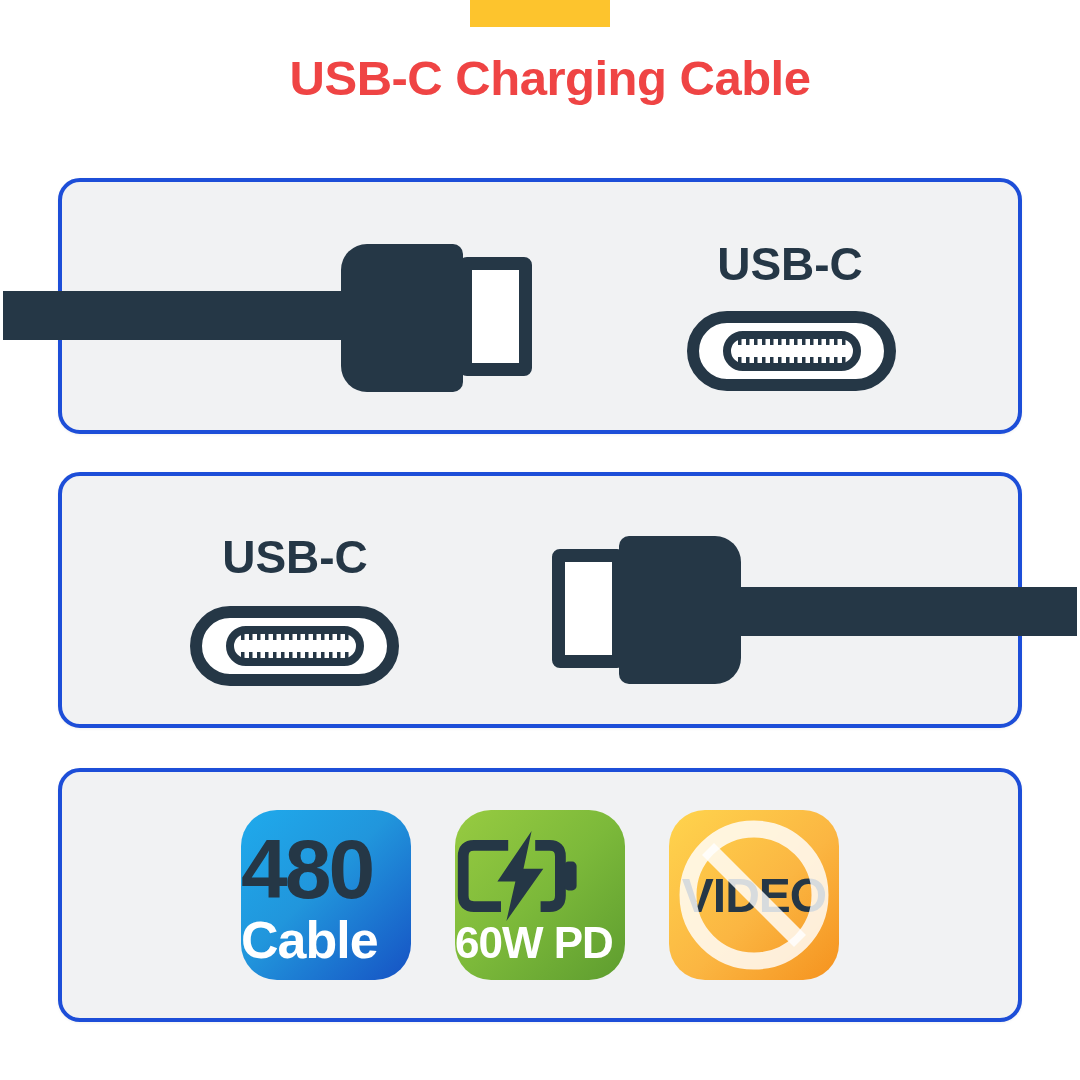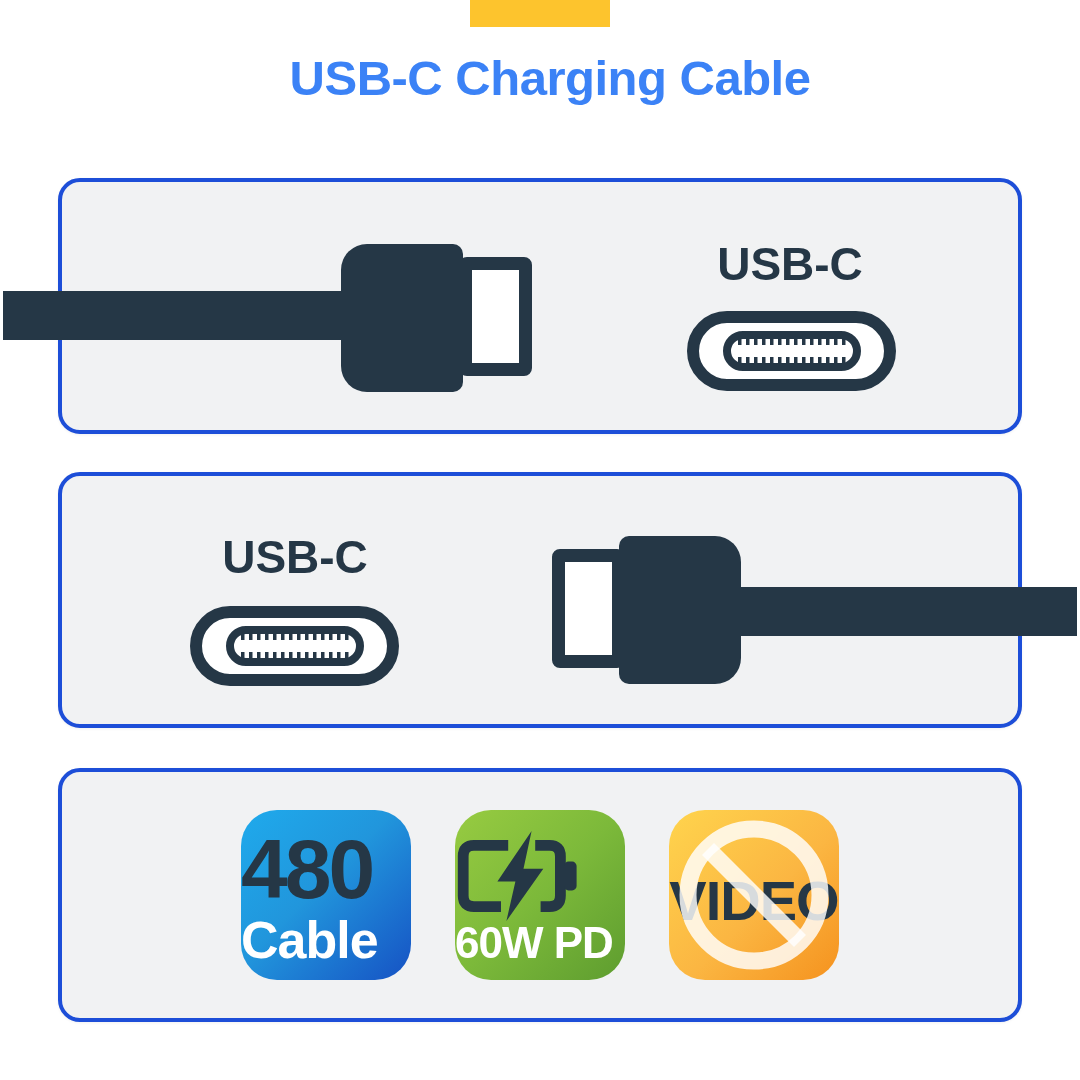--- a/index.html
+++ b/index.html
@@ -16,21 +16,21 @@
   .brand-tab {
     position:absolute; left:470px; top:0; width:140px; height:27px;
     background:#FDC42D;
   }
 
   
   .page-title {
     position:absolute; left:0; right:0; top:50px;
     text-align:center;
     font-size:49px; font-weight:bold; letter-spacing:-0.5px;
-    color:#3b82f6;
+    color:#ef4444;
     padding-left:20px;
   }
 
   
   .panel {
     position:absolute; left:58px; width:964px;
     background:#F1F2F3;
     border:4px solid #1d4ed8;
     border-radius:22px;
     box-shadow:0 1px 3px rgba(0,0,0,.06);
@@ -89,21 +89,21 @@
     font-size:52px; font-weight:bold; color:#ffffff; line-height:1; letter-spacing:-1px;
     margin-top:4px;
   }
   .badge .battery-icon { width:128px; height:90px; margin-top:6px; }
   .badge .power-label {
     font-size:44px; font-weight:bold; color:#ffffff; line-height:1; letter-spacing:-1px;
     margin-top:0px;
   }
   .badge .video-label {
     position:absolute; left:0; right:0; top:58px; text-align:center;
-    font-size:56px; font-weight:bold; color:#253746; letter-spacing:-1px; z-index:1;
+    font-size:48px; font-weight:bold; color:#253746; letter-spacing:-1px; z-index:1;
   }
   .badge .no-symbol-icon {
     position:absolute; left:5px; top:5px; width:160px; height:160px; z-index:2;
   }
 </style>
 </head>
 <body>
 
 <div class="brand-tab"></div>
 

